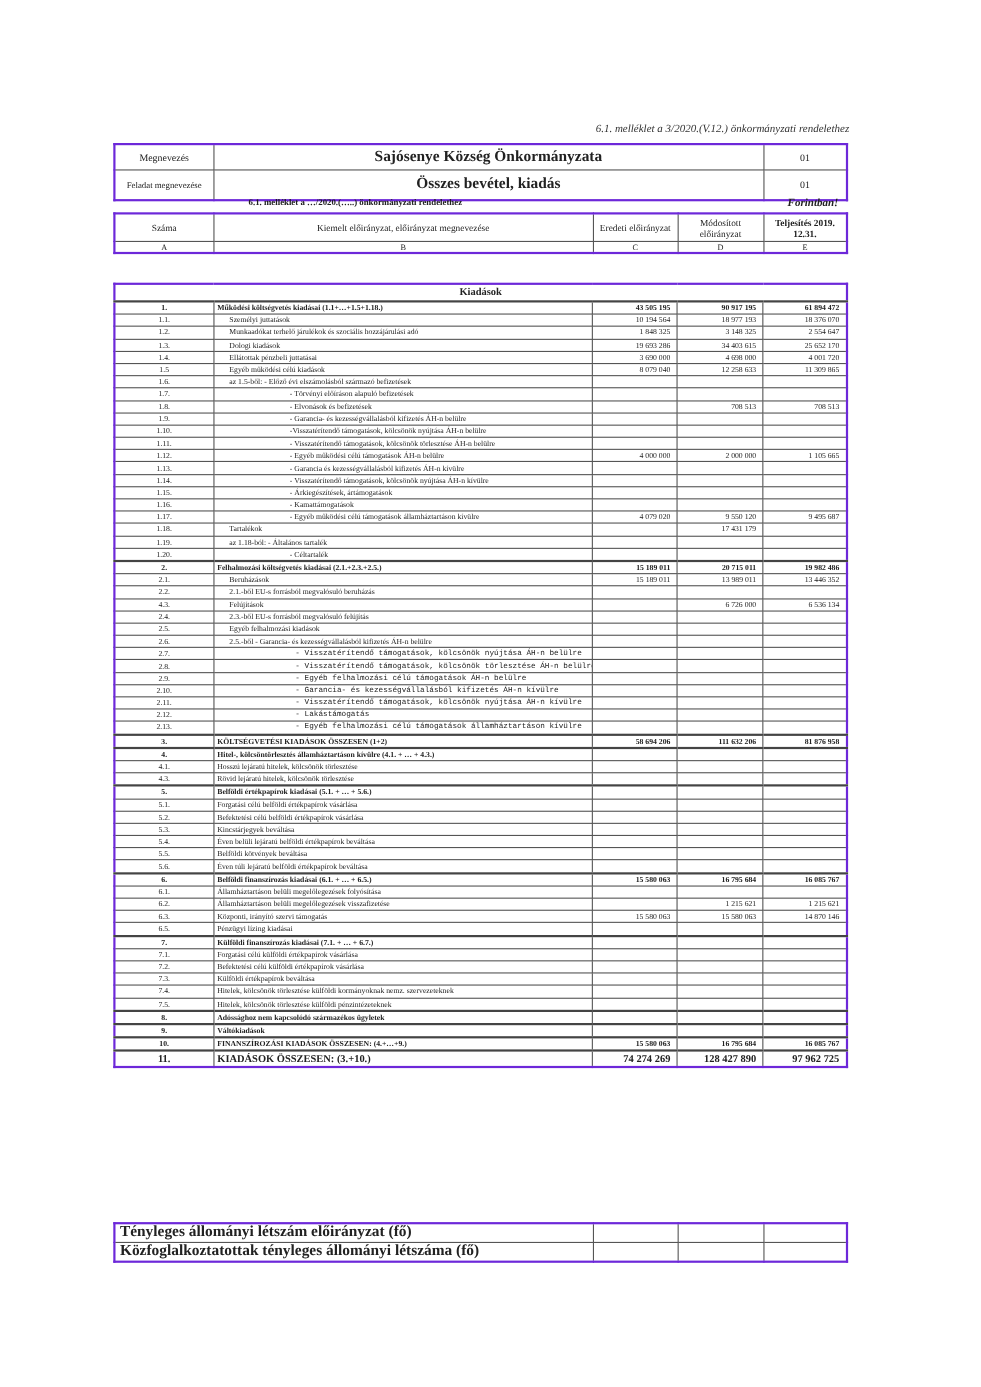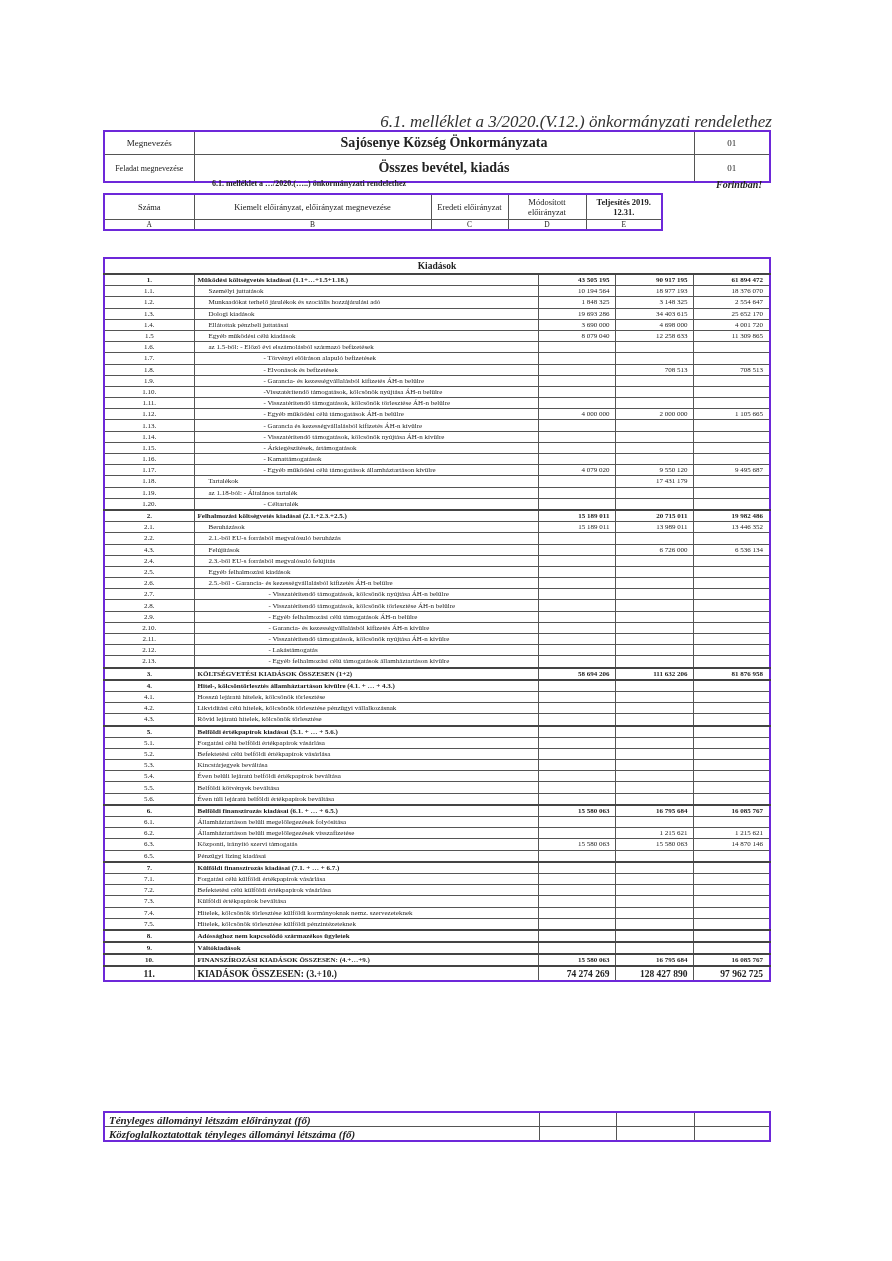--- a/index.html
+++ b/index.html
@@ -1,44 +1,44 @@
 <!DOCTYPE html>
 <html><head>
 <meta charset="utf-8">
 <style>
   html, body { margin: 0; padding: 0; background: #fff; }
   body { width: 892px; height: 1261px; position: relative; font-family: "Liberation Serif", "DejaVu Serif", serif; color: #222; }
-  .ann { position: absolute; right: 120px; top: 112px; font-style: italic; font-size: 17px; color: #333; }
+  .ann { position: absolute; right: 120px; top: 112px; font-style: italic; font-size: 10px; color: #333; }
   table { border-collapse: collapse; position: absolute; left: 103px; table-layout: fixed; }
   td { border: 1px solid #555; padding: 0 4px; overflow: hidden; white-space: nowrap; }
   .outer { border: 2px solid #6d28d9; }
   
   #hdr { top: 130px; width: 668px; }
   #hdr td { height: 22px; font-size: 9px; text-align: center; }
   #hdr .big { font-size: 14px; font-weight: bold; }
   #hdr .lab { font-size: 8px; line-height: 9px; }
-  .sub { position: absolute; top: 179px; left: 180px; font-size: 8px; font-weight: bold; padding-left: 32px; }
+  .sub { position: absolute; top: 179px; left: 194px; font-size: 8px; font-weight: bold; padding-left: 32px; }
   .forint { position: absolute; top: 179px; left: 716px; font-size: 10px; font-weight: bold; font-style: italic; }
-  #cols { top: 193px; width: 560px; }
+  #cols { top: 193px; width: 668px; }
   #cols td { font-size: 8.5px; text-align: center; }
   #cols .h2 { height: 24px; line-height: 10px; }
   #cols .h1 { height: 9px; font-size: 7.5px; line-height: 9px; }
   #main { top: 257px; width: 668px; }
   #main td { height: 10.2px; font-size: 7px; line-height: 10px; padding: 0 3px; }
   #main td.n { text-align: center; }
   #main td.v { text-align: right; padding-right: 6px; }
   #main tr.b td { font-weight: bold; }
   #main tr.bt td { border-top: 2px solid #444; }
   #main tr.big td { height: 13px; font-size: 9.5px; }
   #main tr.title td { height: 14px; font-size: 9.5px; font-weight: bold; text-align: center; }
   #foot { top: 1111px; width: 668px; }
-  #foot td { height: 13px; font-size: 11px; font-weight: bold; font-style: italic; }
+  #foot td { height: 13px; font-size: 14px; font-weight: bold; }
   .i1 { padding-left: 14px !important; }
   .i2 { padding-left: 69px !important; }
-  .i3 { padding-left: 74px !important; }
+  .i3 { padding-left: 74px !important; font-family: Liberation Mono, monospace; }
 </style>
 </head>
 <body>
 
 <div class="ann">6.1. melléklet a 3/2020.(V.12.) önkormányzati rendelethez</div>
 
 <table id="hdr" class="outer">
   <colgroup>
       <col style="width:90px">
       <col>
@@ -359,27 +359,20 @@
         <td class="v"></td>
       </tr>
       <tr>
         <td class="n">4.1.</td>
         <td>Hosszú lejáratú hitelek, kölcsönök törlesztése</td>
         <td class="v"></td>
         <td class="v"></td>
         <td class="v"></td>
       </tr>
       <tr>
-        <td class="n">4.2.</td>
-        <td>Likviditási célú hitelek, kölcsönök törlesztése pénzügyi vállalkozásnak</td>
-        <td class="v"></td>
-        <td class="v"></td>
-        <td class="v"></td>
-      </tr>
-      <tr>
         <td class="n">4.3.</td>
         <td>Rövid lejáratú hitelek, kölcsönök törlesztése</td>
         <td class="v"></td>
         <td class="v"></td>
         <td class="v"></td>
       </tr>
       <tr class="b bt">
         <td class="n">5.</td>
         <td>Belföldi értékpapírok kiadásai (5.1. + … + 5.6.)</td>
         <td class="v"></td>

